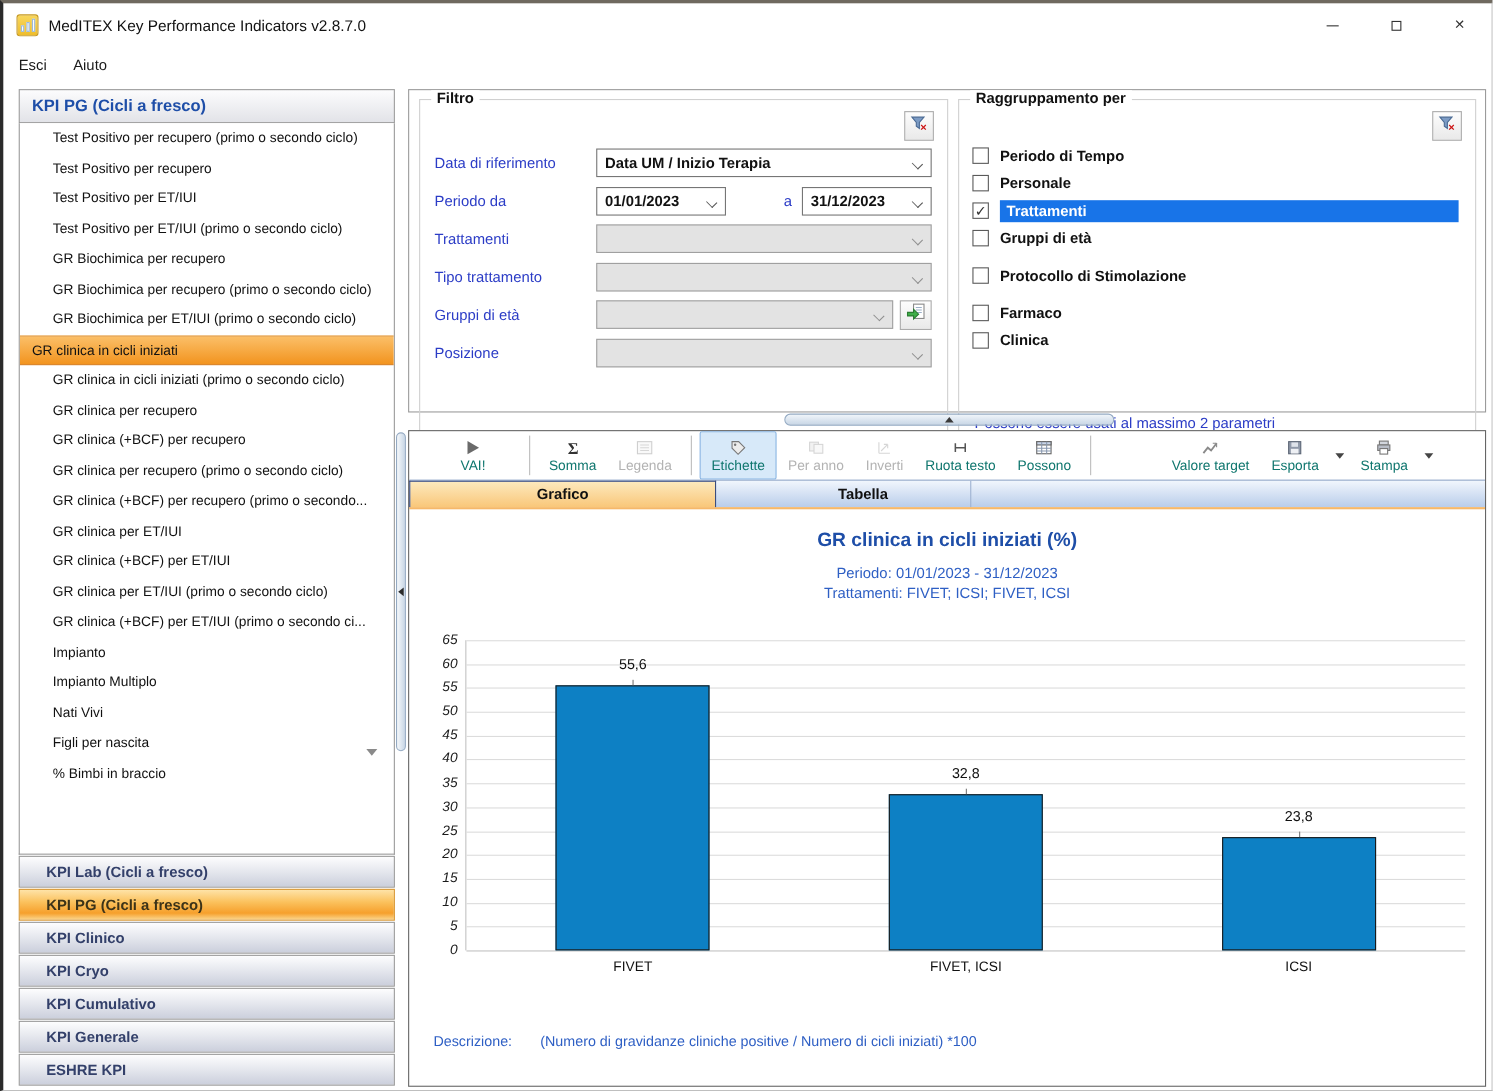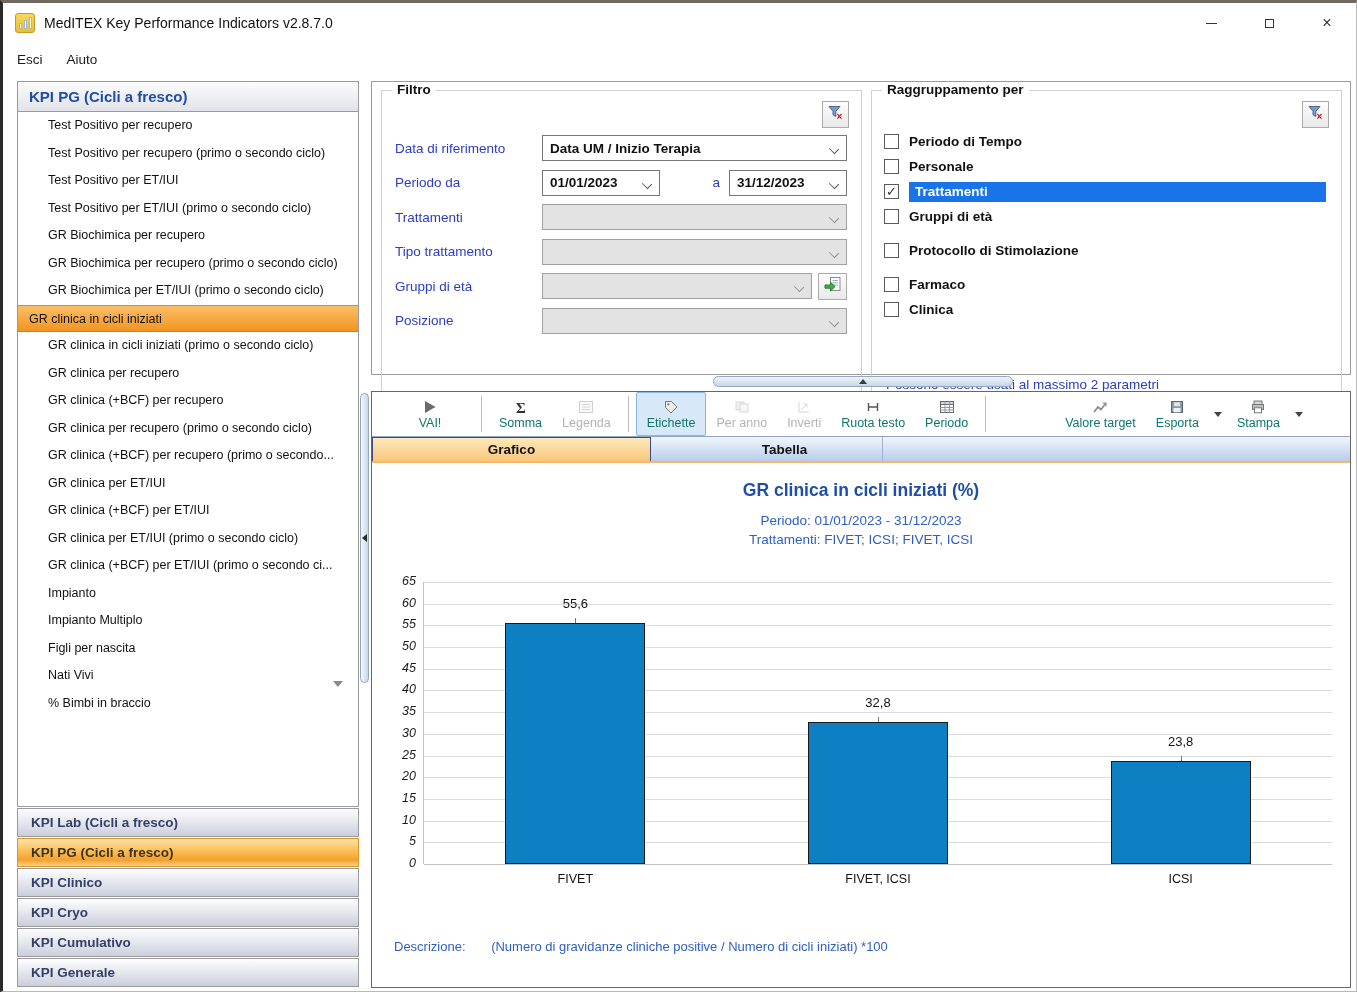--- a/index.html
+++ b/index.html
@@ -35,21 +35,21 @@
   .sb-header { height:31px; line-height:29px; border:1px solid #9b9b9b;
                background:linear-gradient(#fcfcfd,#e2e3e8); color:#1e4ea8;
                font-weight:bold; font-size:15px; padding-left:11px; }
   .sb-list { flex:1; border:1px solid #9b9b9b; border-top:none; background:#fff; overflow:hidden; position:relative; }
   .kpi-item { height:27.5px; line-height:27.5px; padding-left:30px; font-size:12.5px; color:#111;
               white-space:nowrap; overflow:hidden; }
   .kpi-item.selected { background:linear-gradient(#fbbf68,#f2941f);
                        border-top:1px solid #e08a1e; border-bottom:1px solid #d87c1a; padding-left:11px; }
   .sb-sections { margin-top:1px; }
   .acc-row { height:29px; margin-bottom:1px; border:1px solid #9b9b9b; display:flex; align-items:center;
-             padding-left:13px; font-size:13.5px; font-weight:bold; color:#33406a;
+             padding-left:24px; font-size:13.5px; font-weight:bold; color:#33406a;
              background:linear-gradient(180deg,#fdfdfe 0%,#e7e9ef 45%,#cbcfdc 100%); }
   .acc-row.selected { background:linear-gradient(180deg,#fee3a8 0%,#fbc25e 40%,#f6a02c 78%,#fbd58b 100%);
                       border-color:#d8952e; color:#3c3318; }
   .tri-down { width:0; height:0; border-left:5px solid transparent; border-right:5px solid transparent;
               border-top:6px solid #8a8a8a; position:absolute; right:16px; top:600px; }
 
   
   .top-panel { position:absolute; left:368px; top:78px; width:980px; height:294px;
                border:1px solid #9b9b9b; background:#fff; }
   .gbox { position:absolute; top:8px; height:312px; border:1px solid #d0d0d0; }
@@ -167,50 +167,51 @@
   </div>
 
   <div class="menubar">
     <span class="menu-item">Esci</span>
     <span class="menu-item">Aiuto</span>
   </div>
 
   <div class="sidebar">
     <div class="sb-header">KPI PG (Cicli a fresco)</div>
     <div class="sb-list" id="kpi-list">
+        <div class="kpi-item">Test Positivo per recupero (primo o secondo ciclo)</div>
         <div class="kpi-item">Test Positivo per recupero</div>
-        <div class="kpi-item">Test Positivo per recupero (primo o secondo ciclo)</div>
         <div class="kpi-item">Test Positivo per ET/IUI</div>
         <div class="kpi-item">Test Positivo per ET/IUI (primo o secondo ciclo)</div>
         <div class="kpi-item">GR Biochimica per recupero</div>
         <div class="kpi-item">GR Biochimica per recupero (primo o secondo ciclo)</div>
         <div class="kpi-item">GR Biochimica per ET/IUI (primo o secondo ciclo)</div>
         <div class="kpi-item selected">GR clinica in cicli iniziati</div>
         <div class="kpi-item">GR clinica in cicli iniziati (primo o secondo ciclo)</div>
         <div class="kpi-item">GR clinica per recupero</div>
         <div class="kpi-item">GR clinica (+BCF) per recupero</div>
         <div class="kpi-item">GR clinica per recupero (primo o secondo ciclo)</div>
         <div class="kpi-item">GR clinica (+BCF) per recupero (primo o secondo...</div>
         <div class="kpi-item">GR clinica per ET/IUI</div>
         <div class="kpi-item">GR clinica (+BCF) per ET/IUI</div>
         <div class="kpi-item">GR clinica per ET/IUI (primo o secondo ciclo)</div>
         <div class="kpi-item">GR clinica (+BCF) per ET/IUI (primo o secondo ci...</div>
         <div class="kpi-item">Impianto</div>
         <div class="kpi-item">Impianto Multiplo</div>
+        <div class="kpi-item">Nati Vivi</div>
         <div class="kpi-item">Figli per nascita</div>
-        <div class="kpi-item">Nati Vivi</div>
         <div class="kpi-item">% Bimbi in braccio</div>
       </div>
     <div class="sb-sections" id="kpi-sections">
         <div class="acc-row">KPI Lab (Cicli a fresco)</div>
         <div class="acc-row selected">KPI PG (Cicli a fresco)</div>
         <div class="acc-row">KPI Clinico</div>
         <div class="acc-row">KPI Cryo</div>
         <div class="acc-row">KPI Cumulativo</div>
         <div class="acc-row">KPI Generale</div>
+        <div class="acc-row">ESHRE KPI</div>
       </div>
     <span class="tri-down"></span>
   </div>
 
   <div class="top-panel">
 
     <div class="gbox gbox-filter">
       <span class="gbox-legend">Filtro</span>
       <div class="clear-btn">
           <span id="funnel1"><svg width="17" height="17">
@@ -375,21 +376,21 @@
           <span class="tb-lb">Ruota testo</span>
         </div>
         <div class="tbb">
           <span class="tb-ic">
             <svg width="16" height="16">
               <rect x="1.5" y="2.5" width="13" height="11" fill="#fff" stroke="#666"></rect>
               <rect x="1.5" y="2.5" width="13" height="3" fill="#c8d4e8" stroke="#666"></rect>
               <path d="M6 2.5 v11 M10.5 2.5 v11 M1.5 8.5 h13 M1.5 11 h13" stroke="#8a99b0"></path>
             </svg>
           </span>
-          <span class="tb-lb">Periodo</span>
+          <span class="tb-lb">Possono</span>
         </div>
         <div class="tb-sep"></div>
         <div class="tbb tb-right">
           <span class="tb-ic">
             <svg width="16" height="16">
               <polyline points="2,13 6,8 9,10.5 14,4" stroke="#8a8a8a" stroke-width="1.7" fill="none"></polyline>
               <path d="M14 4 h-3.5 M14 4 v3.5" stroke="#8a8a8a" fill="none"></path>
             </svg>
           </span>
           <span class="tb-lb">Valore target</span>

